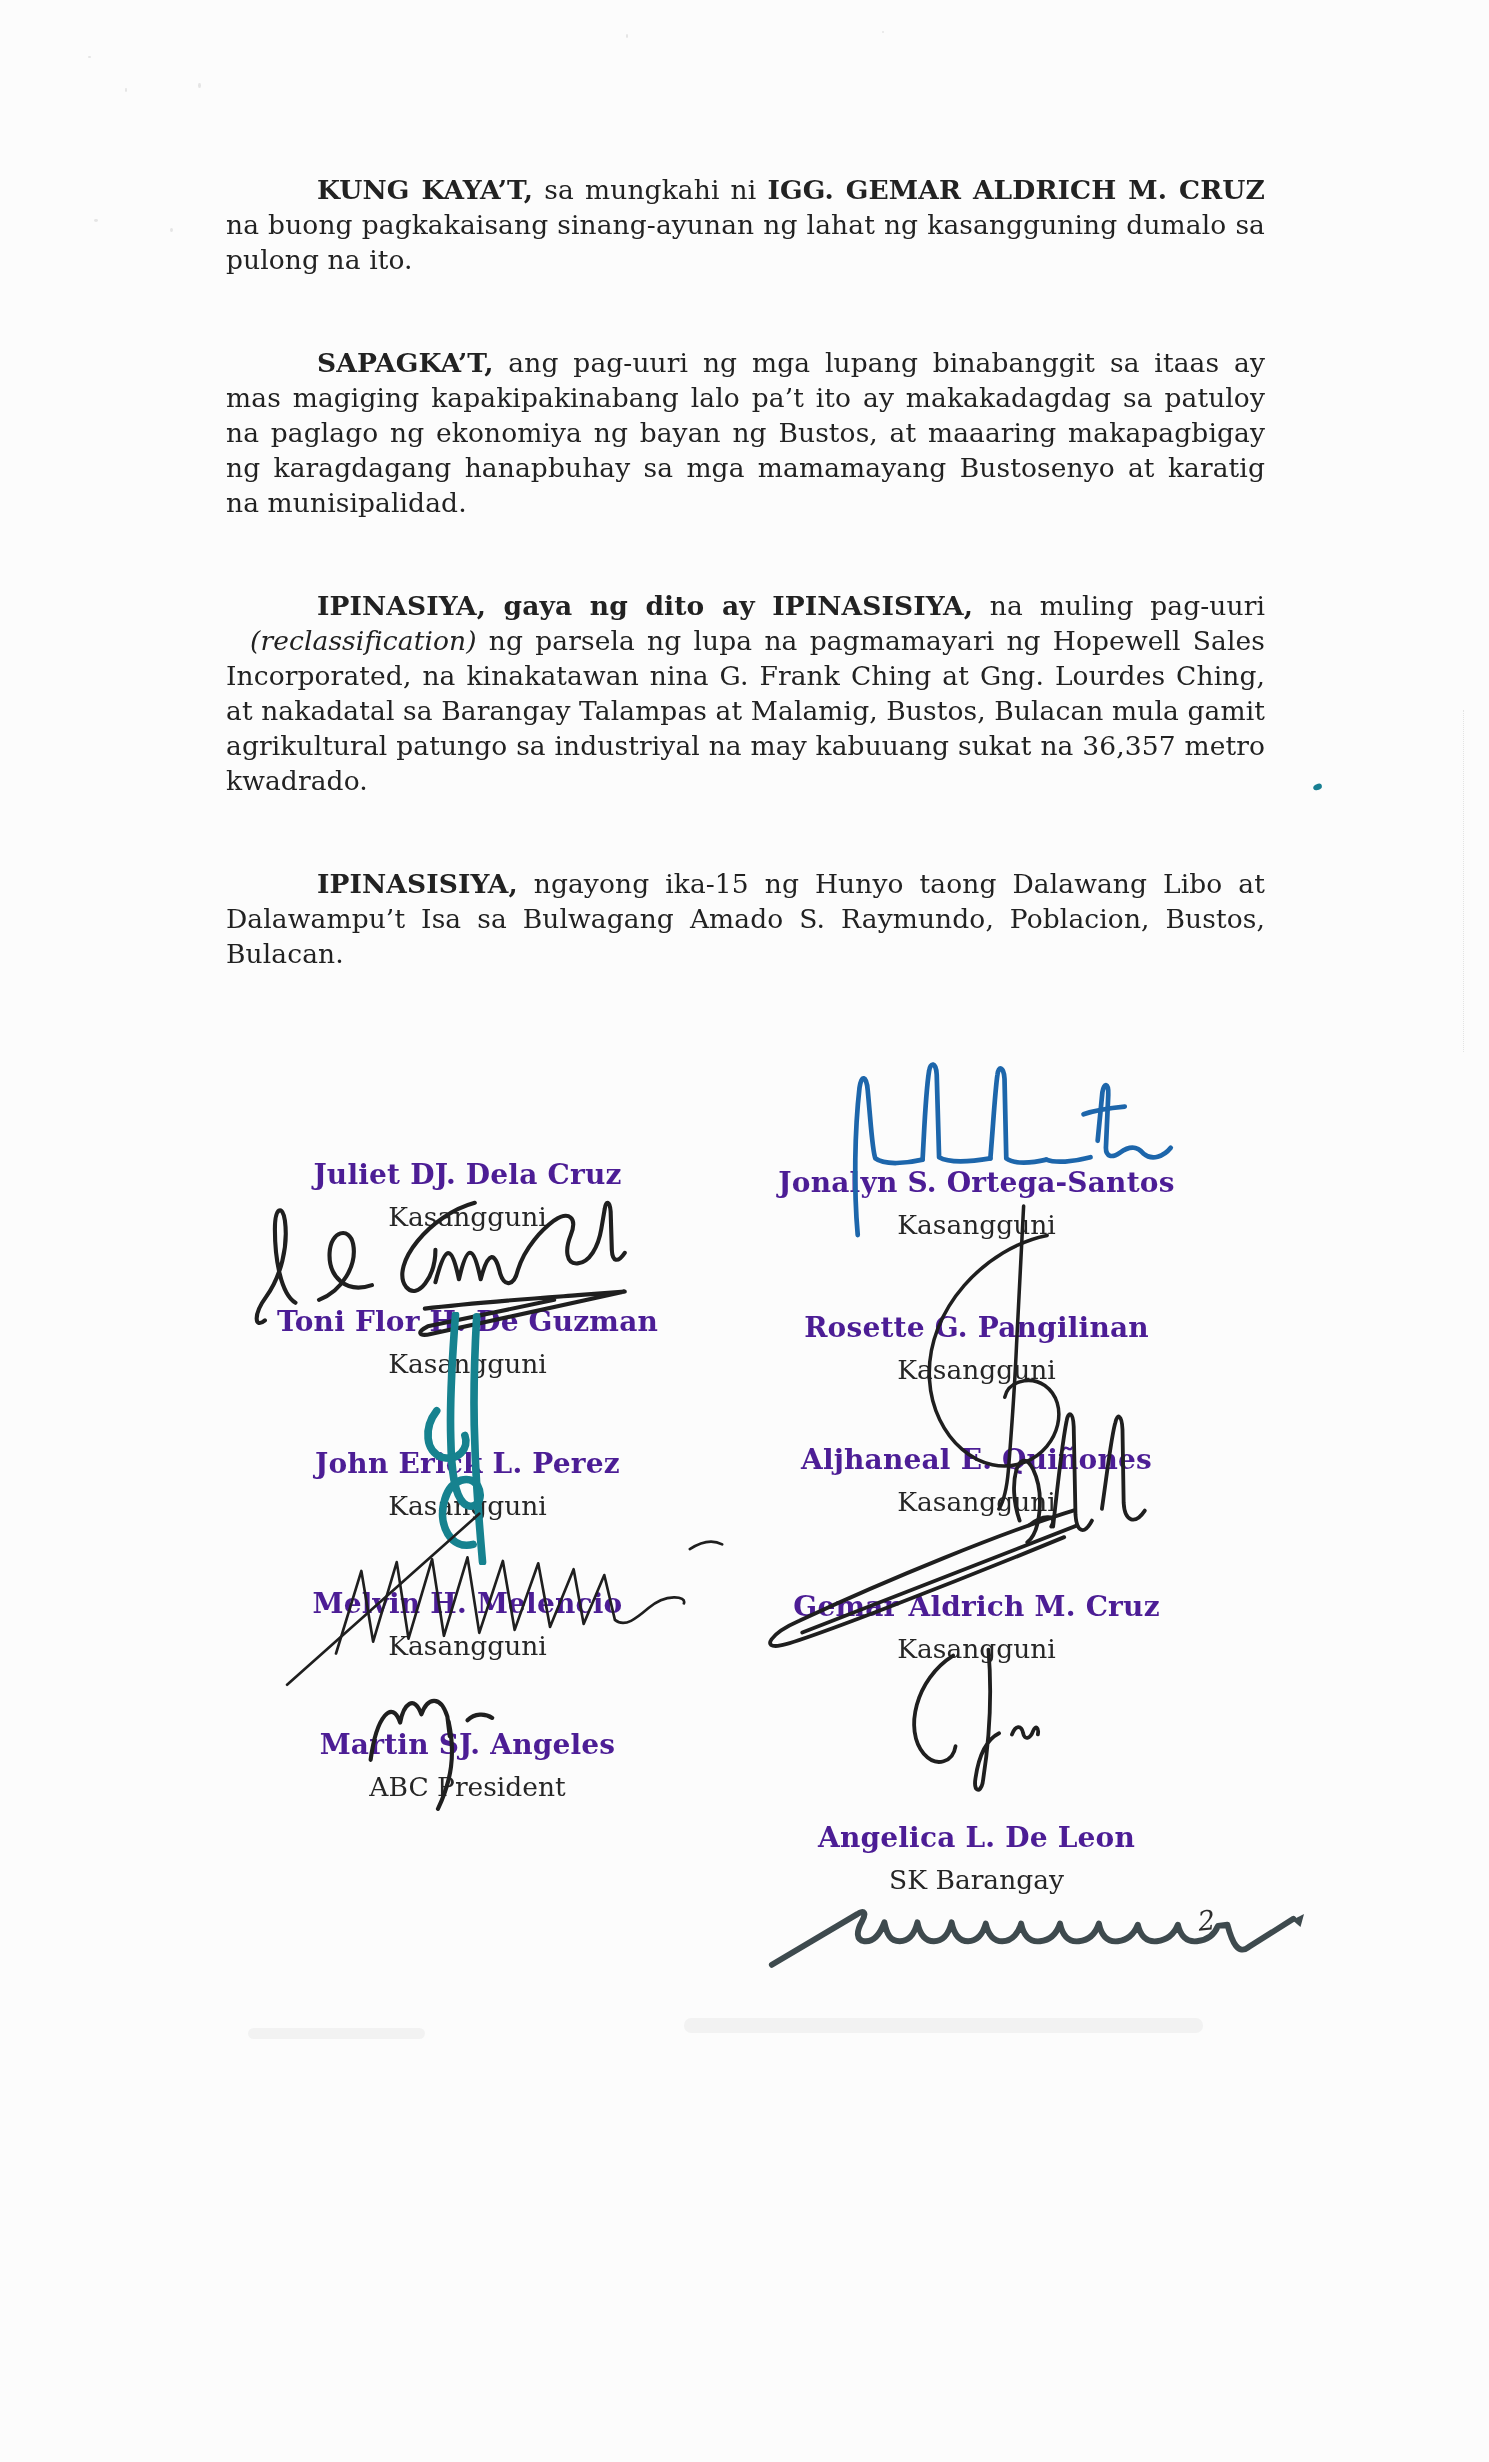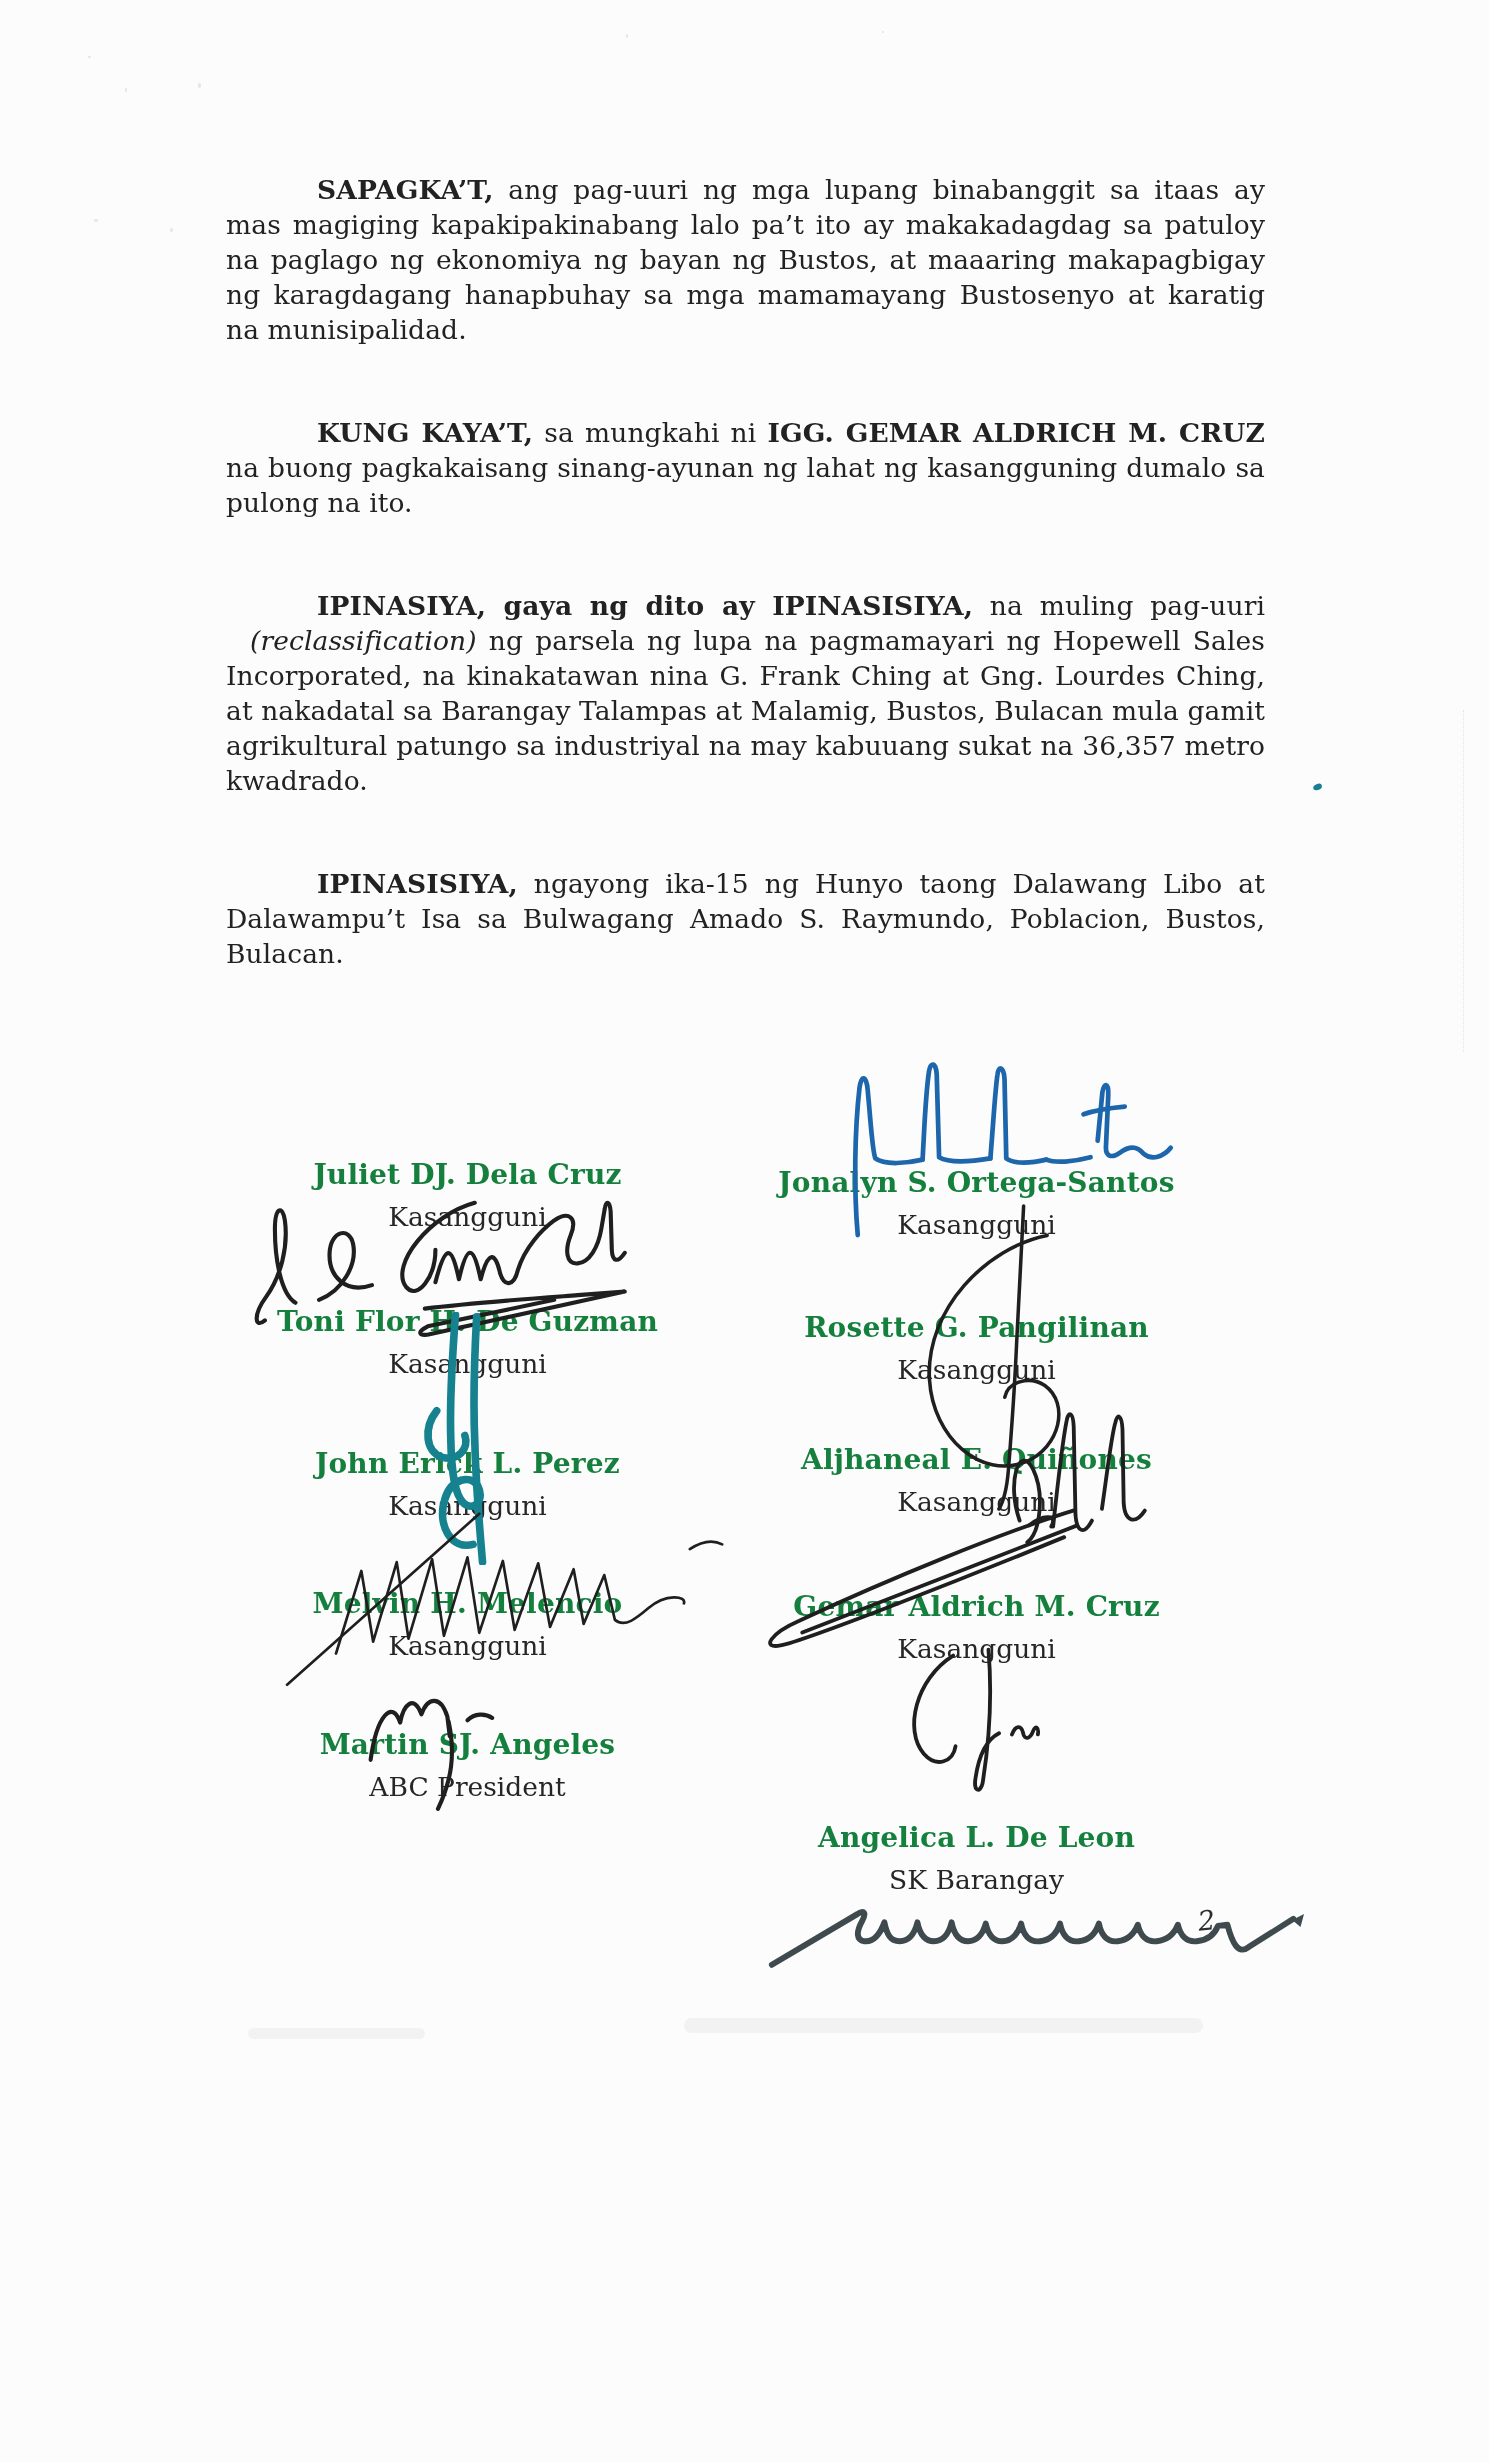--- a/index.html
+++ b/index.html
@@ -29,21 +29,21 @@
   .sig-block{
     position:absolute;
     width:483px;
     text-align:center;
   }
   .sig-name{
     font-weight:bold;
     font-size:28px;
     line-height:34px;
     letter-spacing:0.2px;
-    color:#15803d;
+    color:#4c1d95;
   }
   .sig-title{
     font-size:26.5px;
     line-height:34px;
     margin-top:8.3px;
     color:#262626;
   }
   .sig-svg{ position:absolute; }
   .sig-svg path{ fill:none; stroke:currentColor; stroke-linecap:round; stroke-linejoin:round; }
   .sig-svg .fill{ fill:currentColor; stroke:none; }
@@ -78,22 +78,22 @@
   <div class="speck" style="left:198px;top:83px;width:2.9px;height:4.7px;"></div>
   <div class="speck" style="left:94px;top:219px;width:4.1px;height:2.9px;"></div>
   <div class="speck" style="left:170px;top:228px;width:2.9px;height:4.1px;"></div>
   <div class="speck" style="left:626px;top:34px;width:2.4px;height:4.1px;"></div>
   <div class="speck" style="left:882px;top:31px;width:2.4px;height:2.4px;"></div>
   <div class="scan-edge"></div>
   <div class="smudge" style="left:684px;top:2018px;width:519px;height:15.3px;"></div>
   <div class="smudge" style="left:248px;top:2028px;width:177px;height:10.6px;"></div>
 
   <div class="doc-body">
+    <p><span class="b">KUNG KAYA’T,</span><span> sa mungkahi ni </span><span class="b">IGG. GEMAR ALDRICH M. CRUZ</span><span> na buong pagkakaisang sinang-ayunan ng lahat ng kasangguning dumalo sa pulong na ito.</span></p>
     <p><span class="b">SAPAGKA’T,</span><span> ang pag-uuri ng mga lupang binabanggit sa itaas ay mas magiging kapakipakinabang lalo pa’t ito ay makakadagdag sa patuloy na paglago ng ekonomiya ng bayan ng Bustos, at maaaring makapagbigay ng karagdagang hanapbuhay sa mga mamamayang Bustosenyo at karatig na munisipalidad.</span></p>
-    <p><span class="b">KUNG KAYA’T,</span><span> sa mungkahi ni </span><span class="b">IGG. GEMAR ALDRICH M. CRUZ</span><span> na buong pagkakaisang sinang-ayunan ng lahat ng kasangguning dumalo sa pulong na ito.</span></p>
     <p><span class="b">IPINASIYA, gaya ng dito ay IPINASISIYA,</span><span> na muling pag-uuri </span><span class="i">(reclassification)</span><span> ng parsela ng lupa na pagmamayari ng Hopewell Sales Incorporated, na kinakatawan nina G. Frank Ching at Gng. Lourdes Ching, at nakadatal sa Barangay Talampas at Malamig, Bustos, Bulacan mula gamit agrikultural patungo sa industriyal na may kabuuang sukat na 36,357 metro kwadrado.</span></p>
     <p><span class="b">IPINASISIYA,</span><span> ngayong ika-15 ng Hunyo taong Dalawang Libo at Dalawampu’t Isa sa Bulwagang Amado S. Raymundo, Poblacion, Bustos, Bulacan.</span></p>
   </div>
 
   <div class="ink-dot" style="left:1313px;top:784px;width:8.8px;height:5.9px;background:#187f92;transform:rotate(-15deg);"></div>
 
   <div class="sig-block" style="left:226px;top:1158px;">
     <div class="sig-name">Juliet DJ. Dela Cruz</div>
     <div class="sig-title">Kasangguni</div>
   </div>

